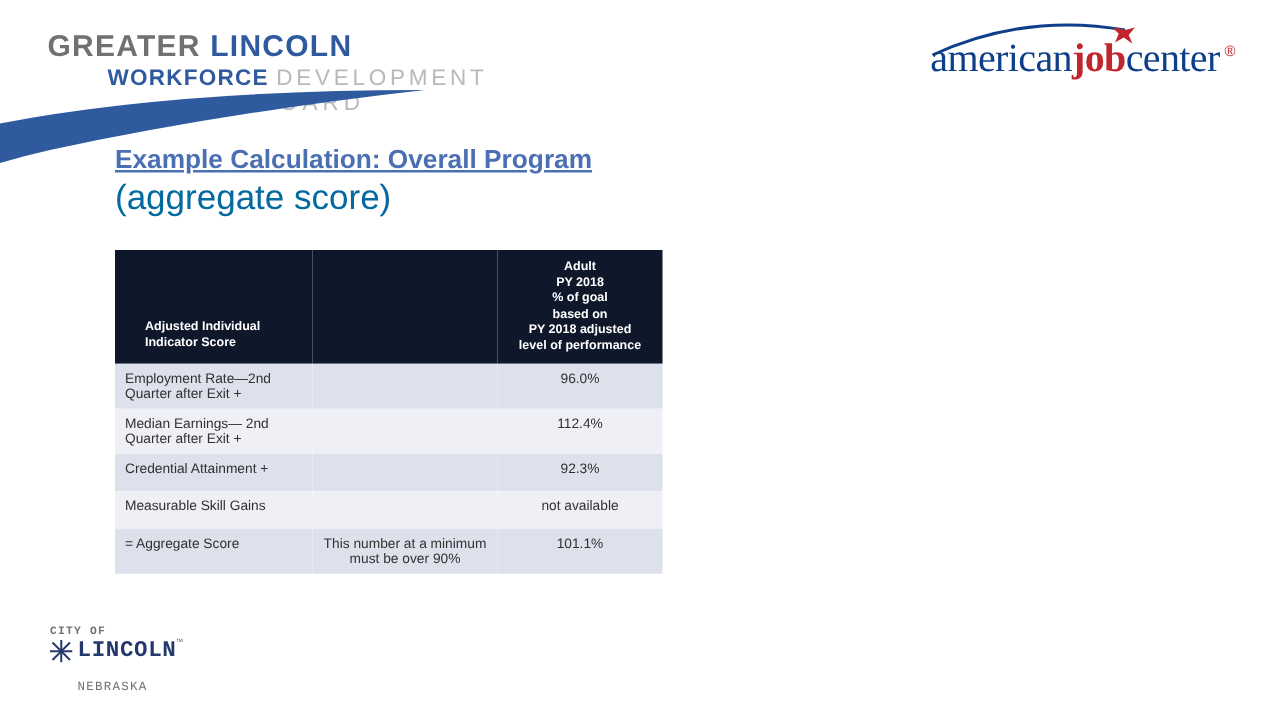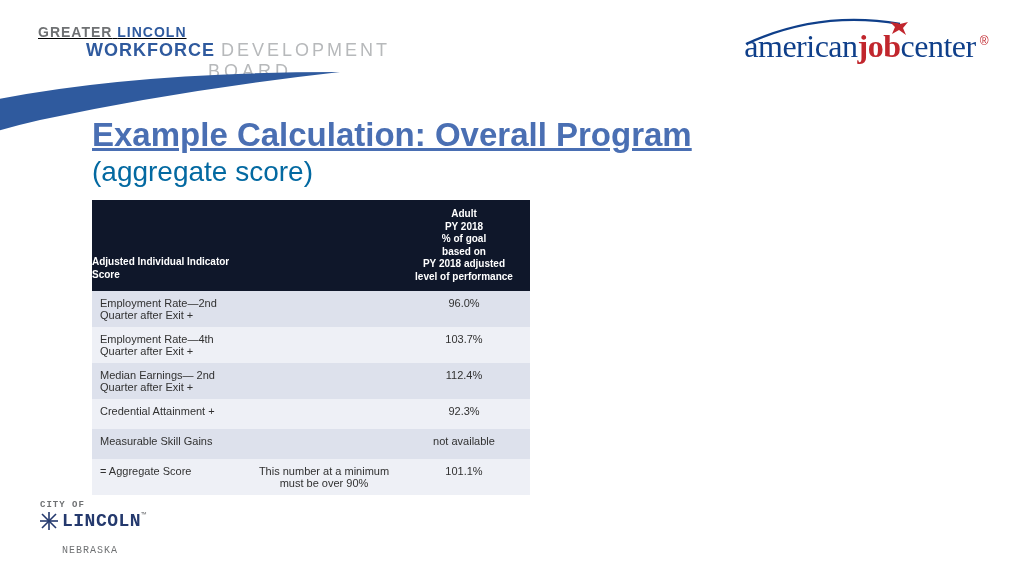--- a/index.html
+++ b/index.html
@@ -12,21 +12,21 @@
     overflow: hidden;
   }
 
   
   .logo-left {
     position: absolute;
     left: 38px;
     top: 24px;
     line-height: 1.15;
   }
-  .logo-left .l1 { font-size: 14px; letter-spacing: 1px; text-decoration: underline; }
+  .logo-left .l1 { font-size: 24px; letter-spacing: 1px; }
   .logo-left .l1 .g { color: #6f7173; font-weight: 700; }
   .logo-left .l1 .lnc { color: #2f5a9e; font-weight: 800; }
   .logo-left .l2 { padding-left: 48px; font-size: 18px; letter-spacing: 1px; }
   .logo-left .l2 .wf { color: #2f5a9e; font-weight: 800; }
   .logo-left .l2 .dev { color: #b7b9bb; font-weight: 400; letter-spacing: 3px; }
   .logo-left .l3 { padding-left: 170px; color: #b7b9bb; font-size: 18px; letter-spacing: 4px; }
 
   .swoosh {
     position: absolute;
     left: -80px;
@@ -62,21 +62,21 @@
   }
 
   
   .title-block {
     position: absolute;
     left: 92px;
     top: 116px;
   }
   .title-main {
     color: #4a6fb3;
-    font-size: 33px;
+    font-size: 21px;
     font-weight: 700;
     text-decoration: underline;
   }
   .title-sub {
     color: #0369a1;
     font-size: 28px;
     font-weight: 400;
     margin-top: 2px;
   }
 
@@ -93,21 +93,21 @@
   .tbl th {
     background: #0f172a;
     color: #fff;
     font-weight: 700;
     text-align: center;
     vertical-align: middle;
     padding: 8px 6px;
     font-size: 10px;
     line-height: 1.25;
   }
-  .tbl th.lh { text-align: left; vertical-align: bottom; padding: 8px 0 10px; }
+  .tbl th.lh { text-align: left; vertical-align: bottom; padding: 8px 24px 10px; }
   .tbl td {
     padding: 6px 8px;
     text-align: center;
     vertical-align: top;
     height: 30px;
   }
   .tbl td.lc { text-align: left; margin-top: 32px; }
   .tbl tbody tr:nth-child(odd) { background: #dde1ec; }
   .tbl tbody tr:nth-child(even) { background: #eef0f6; }
   .col1 { width: 158px; }
@@ -184,25 +184,20 @@
 based on
 PY 2018 adjusted
 level of performance</th>
     </tr>
   </thead>
   <tbody>
     <tr>
       <td class="lc">Employment Rate—2nd Quarter after Exit  +</td>
       <td></td>
       <td>96.0%</td>
-    </tr>
-    <tr>
-      <td class="lc">Employment Rate—4th Quarter after Exit  +</td>
-      <td></td>
-      <td>103.7%</td>
     </tr>
     <tr>
       <td class="lc">Median Earnings— 2nd Quarter after Exit +</td>
       <td></td>
       <td>112.4%</td>
     </tr>
     <tr>
       <td class="lc">Credential Attainment +</td>
       <td></td>
       <td>92.3%</td>

